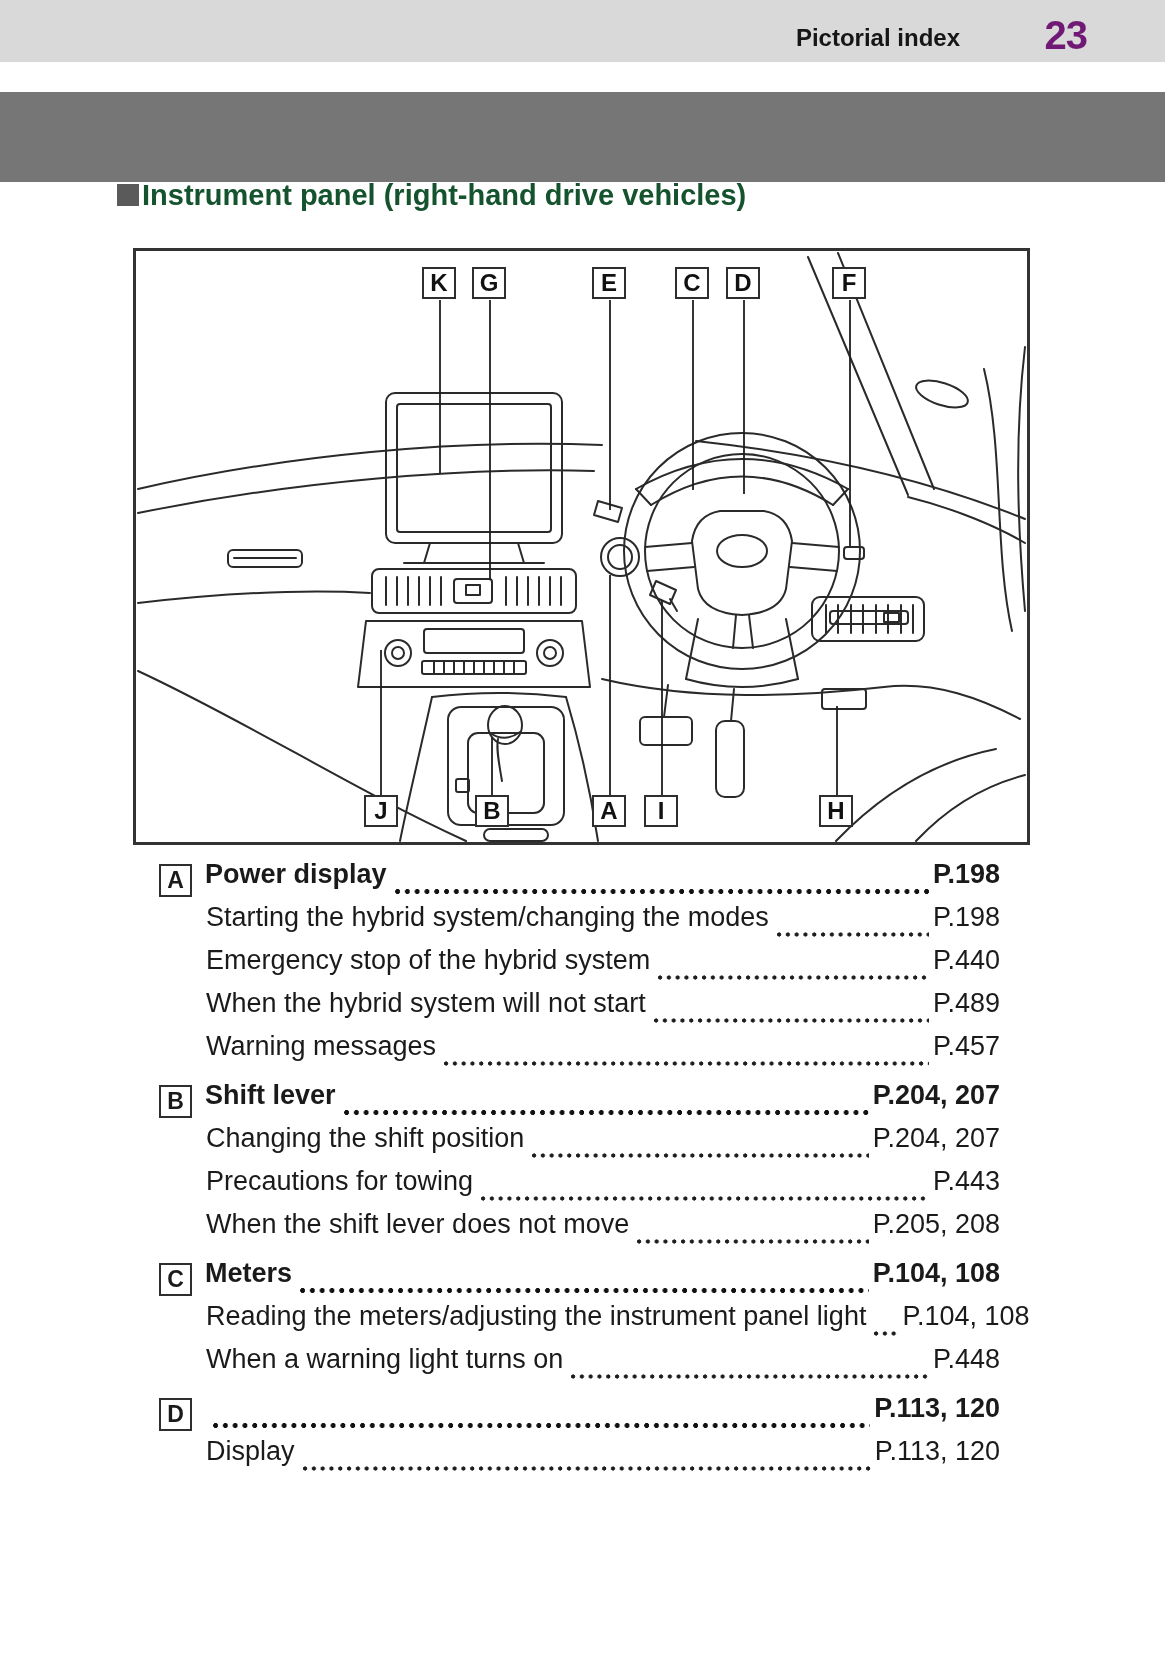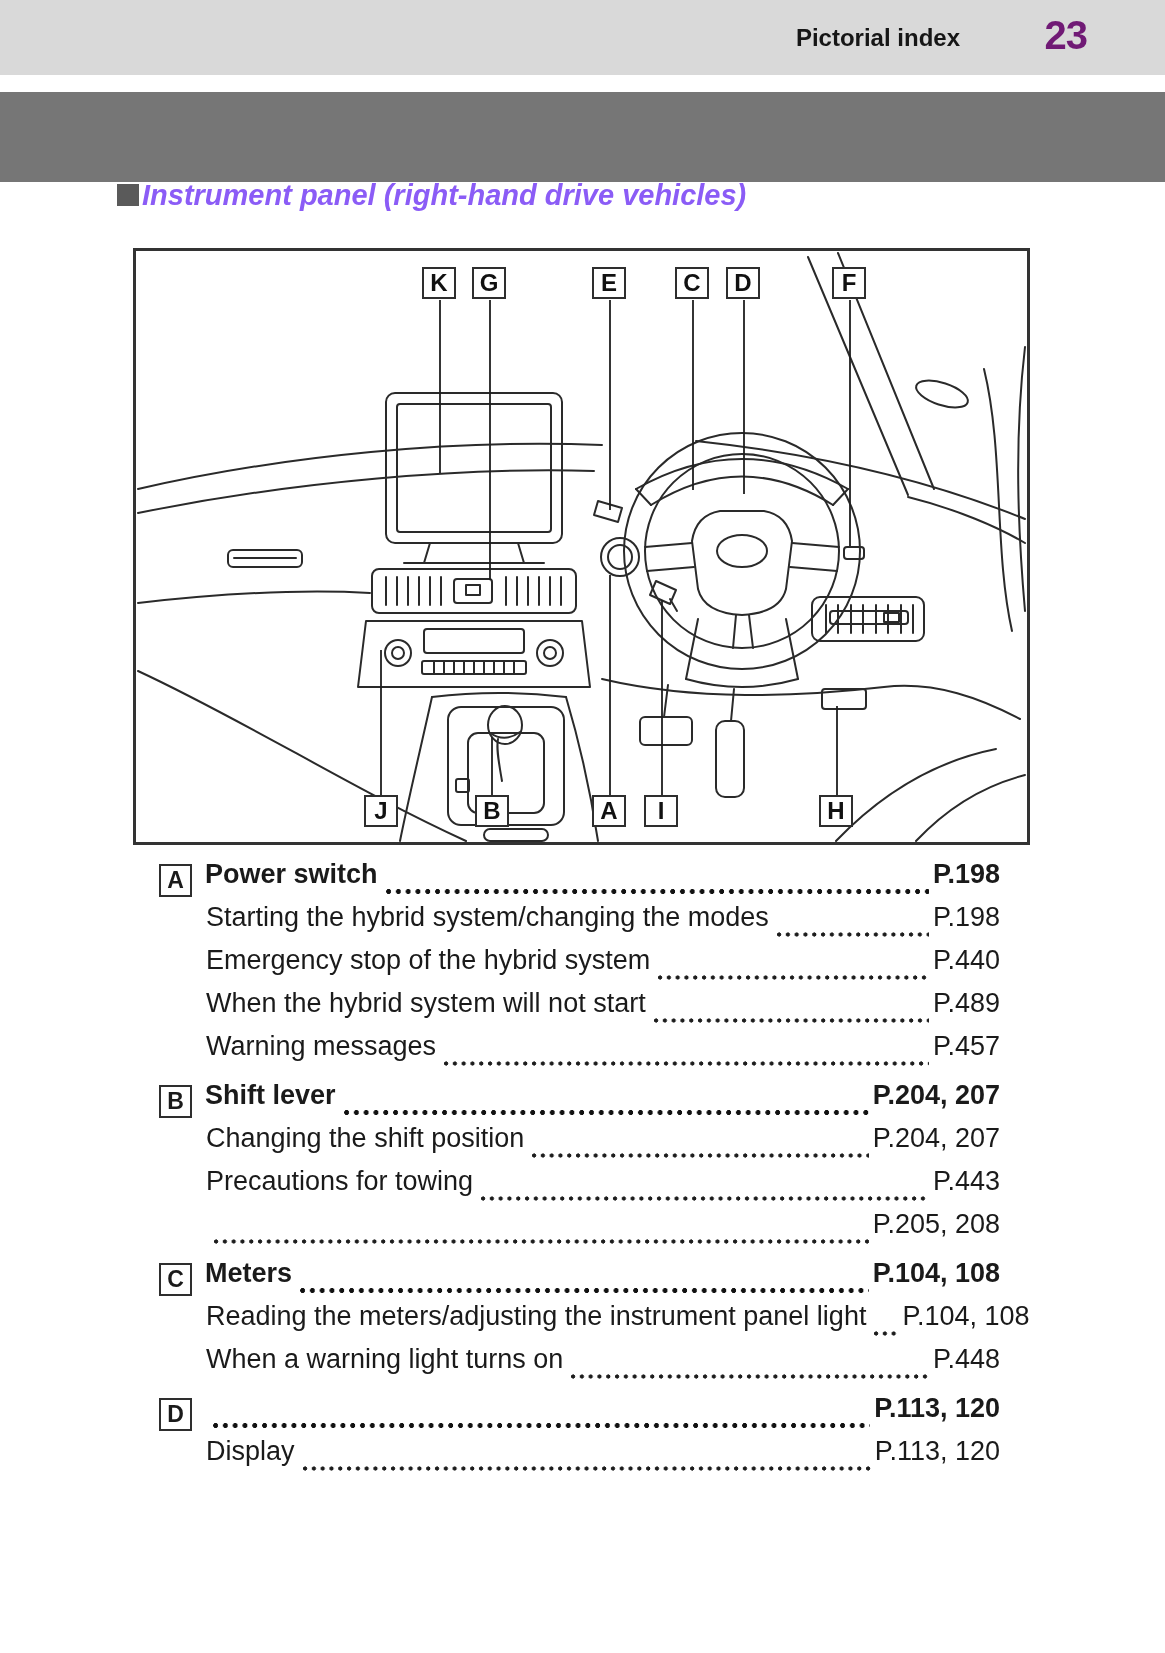--- a/index.html
+++ b/index.html
@@ -1,24 +1,24 @@
 <!DOCTYPE html>
 <html><head>
 <meta charset="utf-8">
 <style>
   html,body{margin:0;padding:0;}
   body{
     width:1165px;height:1653px;position:relative;background:#ffffff;
     font-family:"Liberation Sans",sans-serif;color:#1a1a1a;overflow:hidden;
   }
-  .header-bar{position:absolute;left:0;top:0;width:1165px;height:75px;background:#d9d9d9;}
+  .header-bar{position:absolute;left:0;top:0;width:1165px;height:62px;background:#d9d9d9;}
   .header-label{position:absolute;right:205px;top:24px;font-weight:bold;font-size:24px;color:#161616;}
   .header-pageno{position:absolute;right:78px;top:13px;font-weight:bold;font-size:40px;letter-spacing:-1px;color:#701a75;}
   .chapter-banner{position:absolute;left:0;top:92px;width:1165px;height:90px;background:#767676;}
-  .section-title{position:absolute;left:117px;top:179px;font-weight:bold;font-size:29px;color:#8b5cf6;white-space:nowrap;font-style:italic;}
+  .section-title{position:absolute;left:117px;top:179px;font-weight:bold;font-size:29px;color:#14532d;white-space:nowrap;}
   .title-square{display:inline-block;width:22px;height:22px;background:#5a5a5a;margin-right:3px;transform:translateY(1px);}
   .diagram{position:absolute;left:133px;top:248px;width:891px;height:591px;border:3px solid #333;background:#fff;}
   .diagram svg{position:absolute;left:0;top:0;}
   .dlabel{
     position:absolute;width:30px;height:28px;border:2.5px solid #2e2e2e;background:#fff;
     font-weight:bold;font-size:24px;line-height:28px;text-align:center;color:#111;
   }
   .index-list{position:absolute;left:159px;top:853px;width:841px;}
   .row{display:flex;align-items:baseline;height:43px;font-size:27px;}
   .row.sec{margin-top:6px;font-weight:bold;}
@@ -156,21 +156,21 @@
       <div class="dlabel" style="left: 339px; top: 544px;">B</div>
       <div class="dlabel" style="left: 456px; top: 544px;">A</div>
       <div class="dlabel" style="left: 508px; top: 544px;">I</div>
       <div class="dlabel" style="left: 683px; top: 544px;">H</div>
     </div>
 </div>
 
 <div class="index-list">
     <div class="row sec">
       <span class="lbox">A</span>
-      <span class="ititle">Power switch</span>
+      <span class="ititle">Power display</span>
       <span class="leader"></span>
       <span class="pages">P.198</span>
     </div>
     <div class="row sub">
       <span class="ilabel">Starting the hybrid system/changing the modes</span>
       <span class="leader"></span>
       <span class="pages">P.198</span>
     </div>
     <div class="row sub">
       <span class="ilabel">Emergency stop of the hybrid system</span>
@@ -197,20 +197,21 @@
       <span class="ilabel">Changing the shift position</span>
       <span class="leader"></span>
       <span class="pages">P.204, 207</span>
     </div>
     <div class="row sub">
       <span class="ilabel">Precautions for towing</span>
       <span class="leader"></span>
       <span class="pages">P.443</span>
     </div>
     <div class="row sub">
+      <span class="ilabel">When the shift lever does not move</span>
       <span class="leader"></span>
       <span class="pages">P.205, 208</span>
     </div>
     <div class="row sec">
       <span class="lbox">C</span>
       <span class="ititle">Meters</span>
       <span class="leader"></span>
       <span class="pages">P.104, 108</span>
     </div>
     <div class="row sub">

